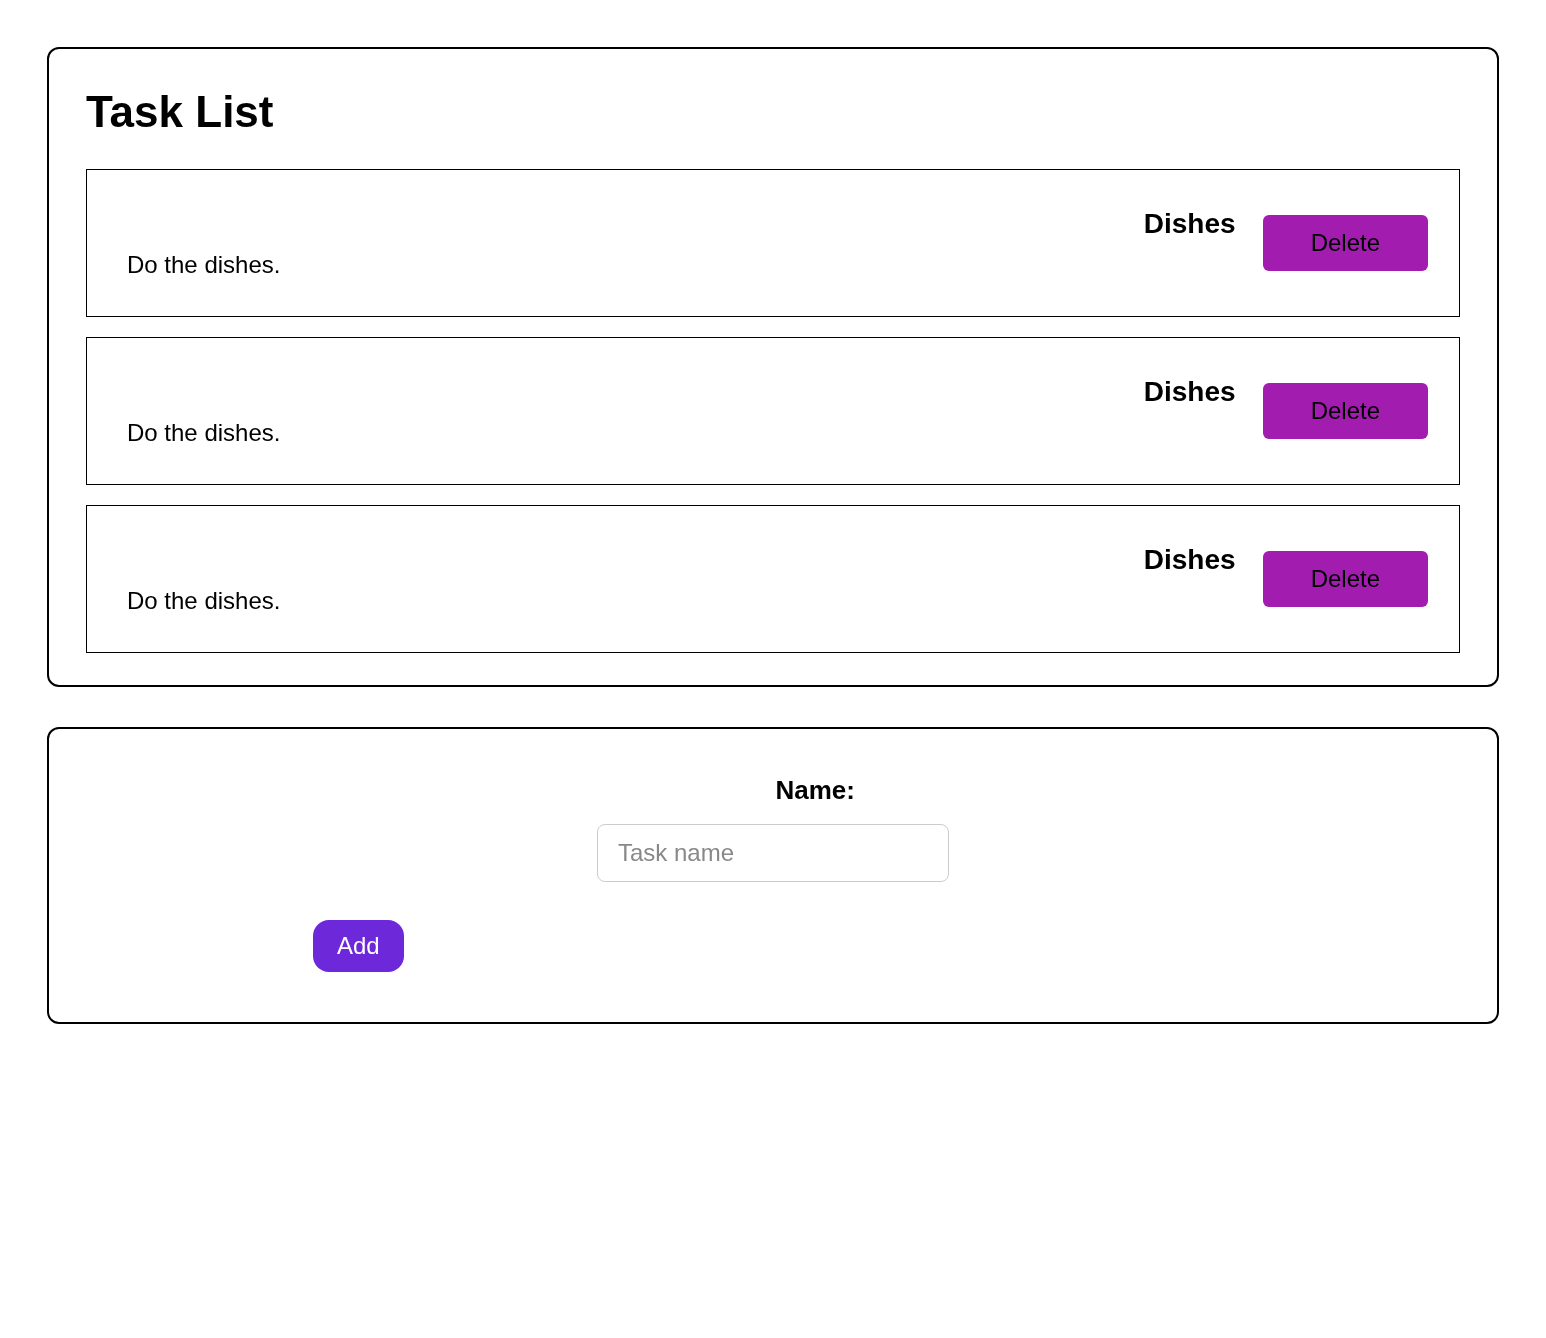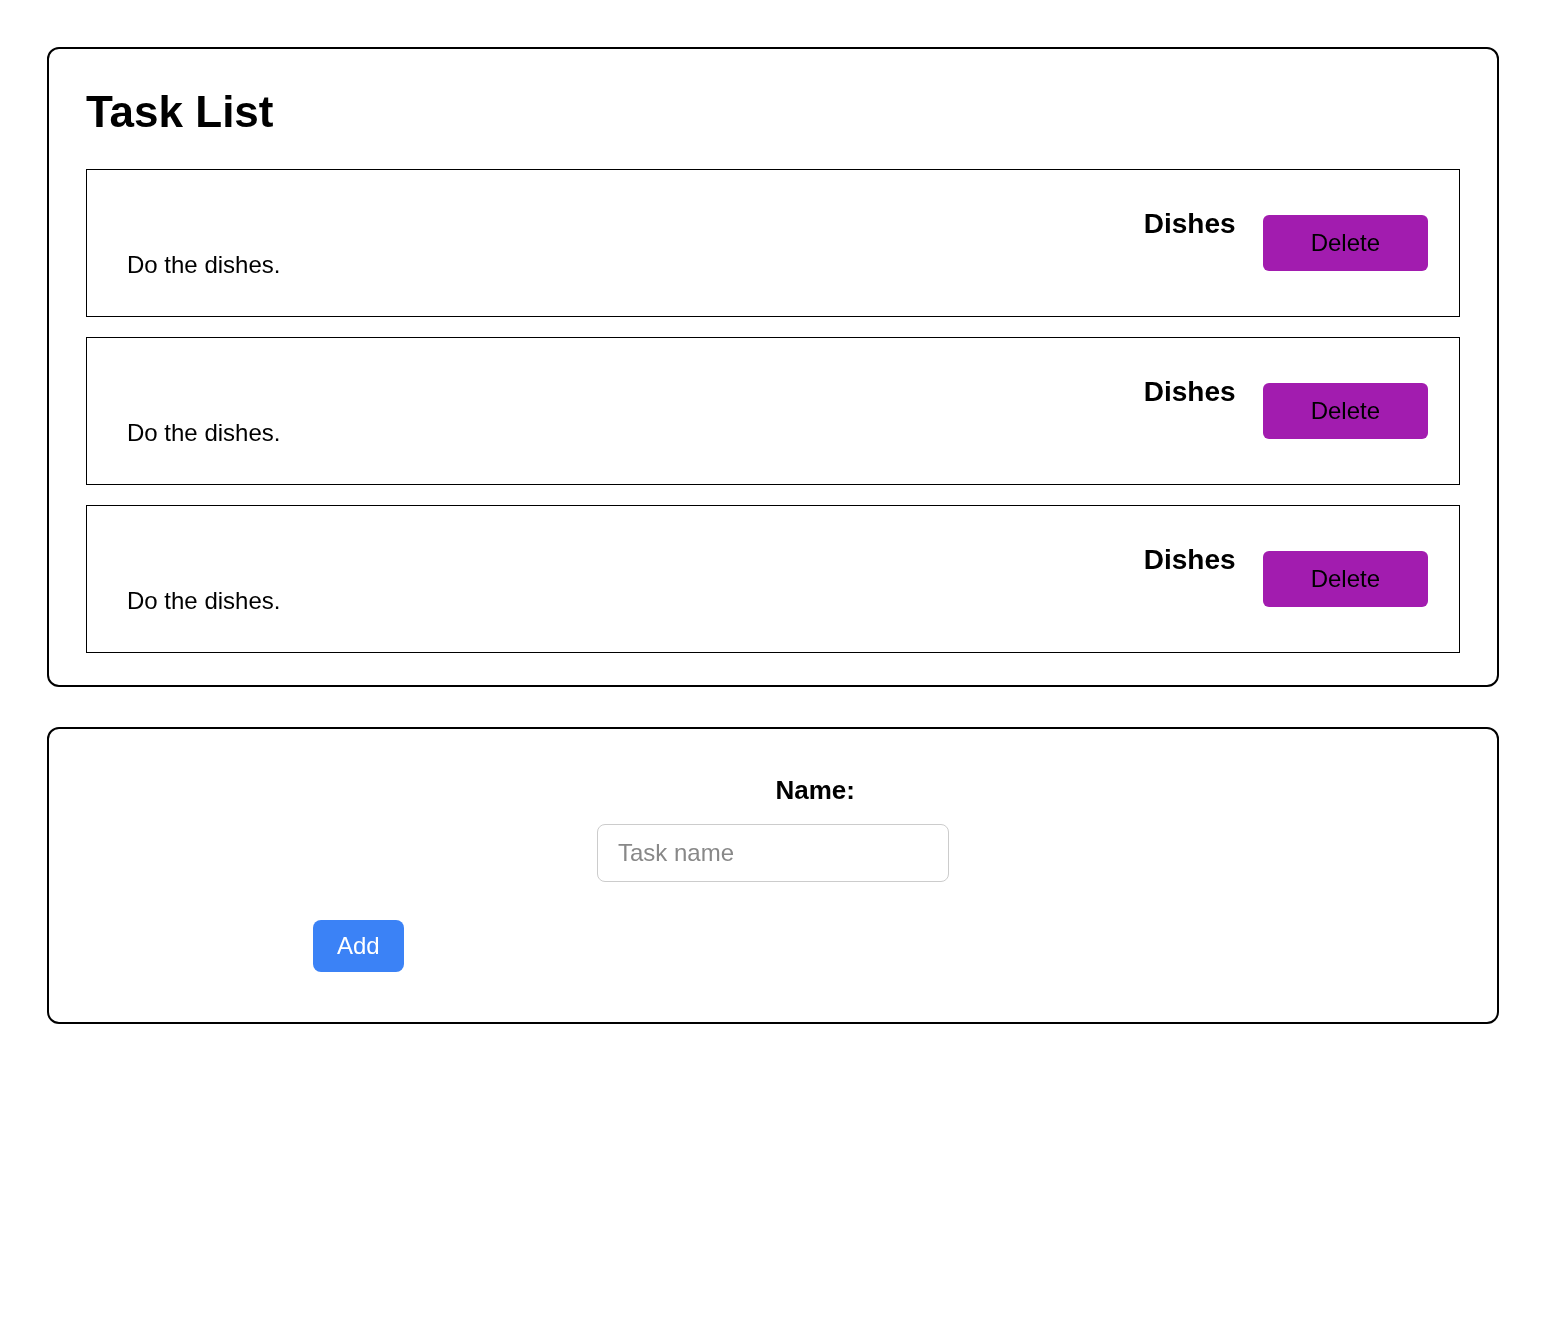--- a/index.html
+++ b/index.html
@@ -78,24 +78,24 @@
       font-size: 24px;
       border: 1px solid #cccccc;
       border-radius: 8px;
       font-family: inherit;
       color: #14532d;
     }
     .form-input::placeholder {
       color: #888888;
     }
     .add-button {
-      background: #3b82f6;
+      background: #6d28d9;
       color: #ffffff;
       border: none;
-      border-radius: 8px;
+      border-radius: 16px;
       padding: 12px 24px;
       font-size: 24px;
       cursor: pointer;
       font-family: inherit;
     }
     .button-row {
       display: flex;
       margin-top: 4px;
     }
     .button-row .form-label {

